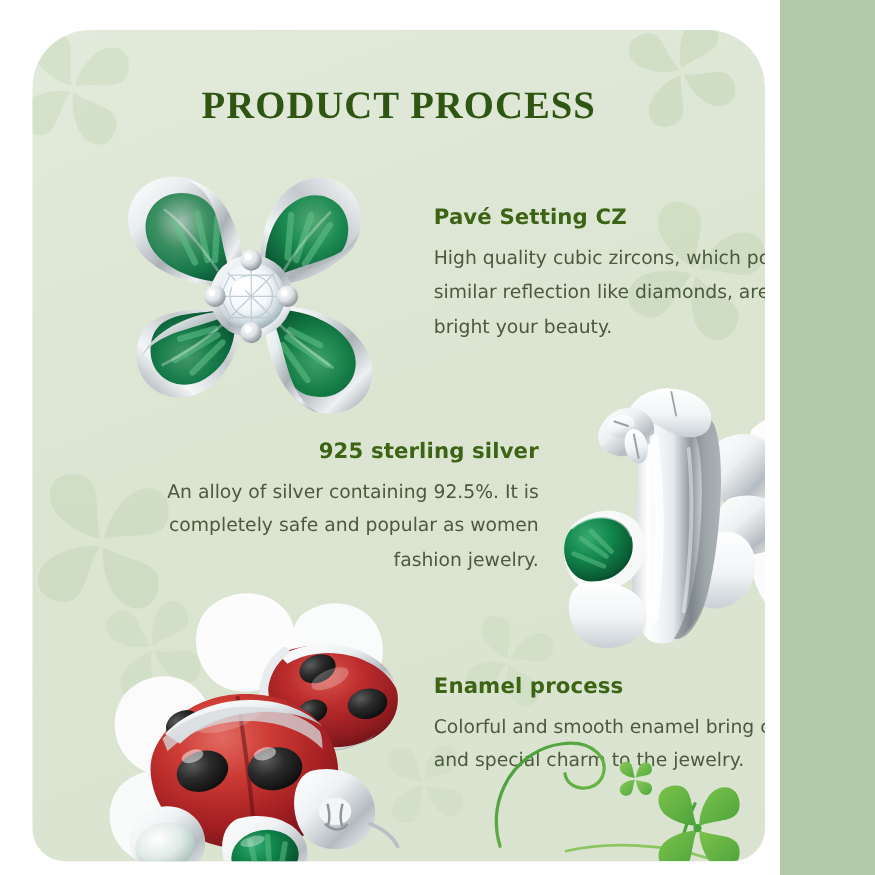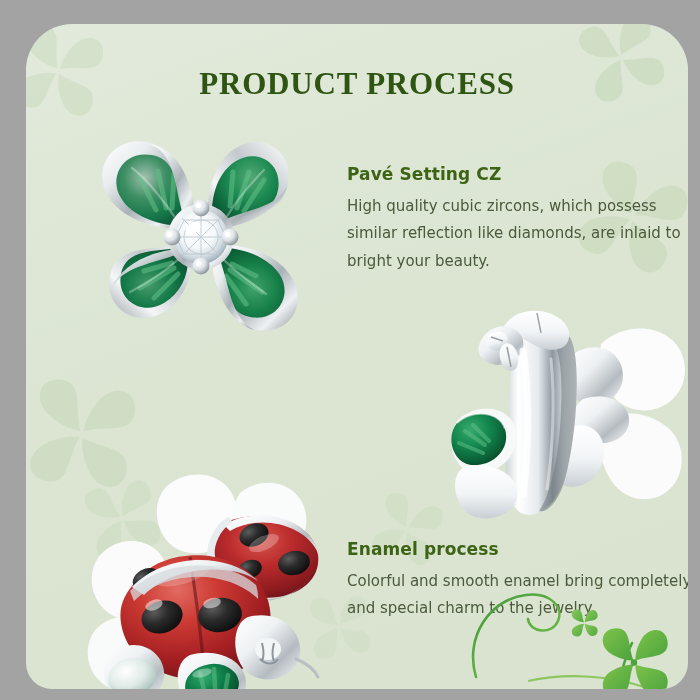--- a/index.html
+++ b/index.html
@@ -3,22 +3,22 @@
 <meta charset="utf-8">
 <style>
   html,body{margin:0;padding:0;}
   body{
     width:700px;height:700px;overflow:hidden;
     font-family:"Liberation Sans", sans-serif;
     background:#b4c9a9;
   }
 
   #poster{
-    position:relative;width:700px;height:700px;
-    background:#a3a3a3;
+    position:relative;width:624px;height:700px;
+    background:#ffffff;
     overflow:hidden;
   }
 
   
   #panel{
     position:absolute;
     left:26px;top:24px;right:12px;bottom:11px;
     background:linear-gradient(160deg,#e2eadb 0%,#dbe5d2 45%,#d9e3d0 100%);
     border-radius:46px 46px 26px 26px;
     overflow:hidden;
@@ -425,20 +425,24 @@
         </g>
         <ellipse cx="124" cy="204" rx="10" ry="4" fill="#ffffff" opacity=".35" transform="rotate(-14 124 204)"></ellipse>
       </svg>
     </div>
 
     <div class="block" id="block-cz">
       <h2 class="blk-head">Pavé Setting CZ</h2>
       <p class="blk-body">High quality cubic zircons, which possess similar reflection like diamonds, are inlaid to bright your beauty.</p>
     </div>
 
+    <div class="block" id="block-silver">
+      <h2 class="blk-head">925 sterling silver</h2>
+      <p class="blk-body">An alloy of silver containing 92.5%. It is completely safe and popular as women fashion jewelry.</p>
+    </div>
 
     <div class="block" id="block-enamel">
       <h2 class="blk-head">Enamel process</h2>
       <p class="blk-body">Colorful and smooth enamel bring completely and special charm to the jewelry.</p>
     </div>
 
     <div id="corner-vine">
       <svg viewBox="0 0 220 130" width="220" height="130">
         <defs>
           <linearGradient id="vineg" x1="0" y1="0" x2="1" y2="1">

